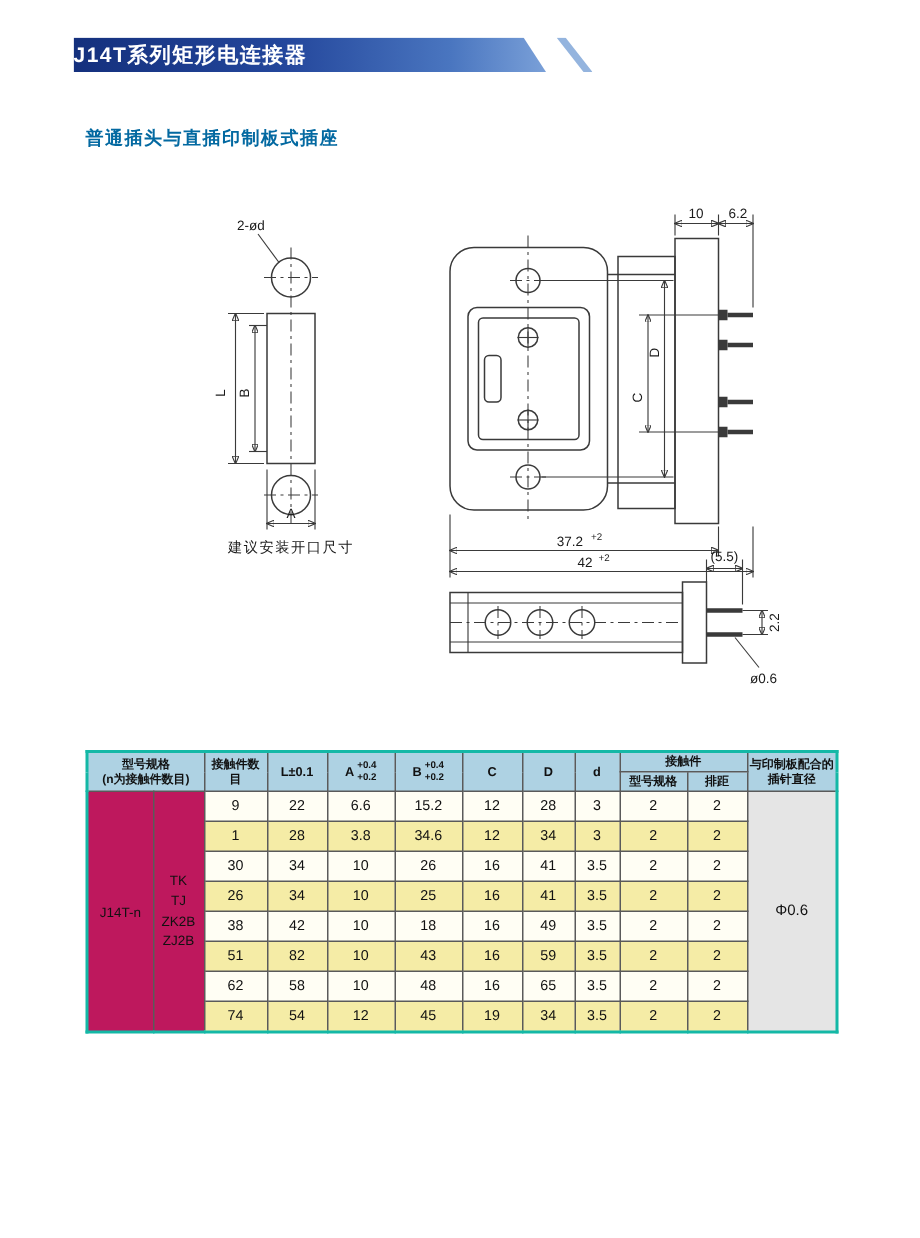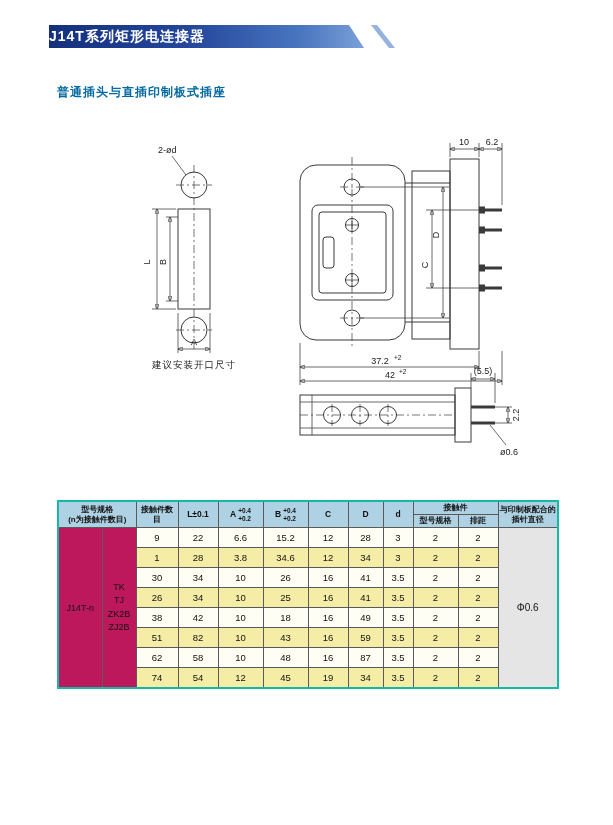--- a/index.html
+++ b/index.html
@@ -311,21 +311,21 @@
         <td class="data-cell">3.5</td>
         <td class="data-cell">2</td>
         <td class="data-cell">2</td>
       </tr>
       <tr>
         <td class="data-cell">62</td>
         <td class="data-cell">58</td>
         <td class="data-cell">10</td>
         <td class="data-cell">48</td>
         <td class="data-cell">16</td>
-        <td class="data-cell">87</td>
+        <td class="data-cell">65</td>
         <td class="data-cell">3.5</td>
         <td class="data-cell">2</td>
         <td class="data-cell">2</td>
       </tr>
       <tr>
         <td class="data-cell">74</td>
         <td class="data-cell">54</td>
         <td class="data-cell">12</td>
         <td class="data-cell">45</td>
         <td class="data-cell">19</td>

